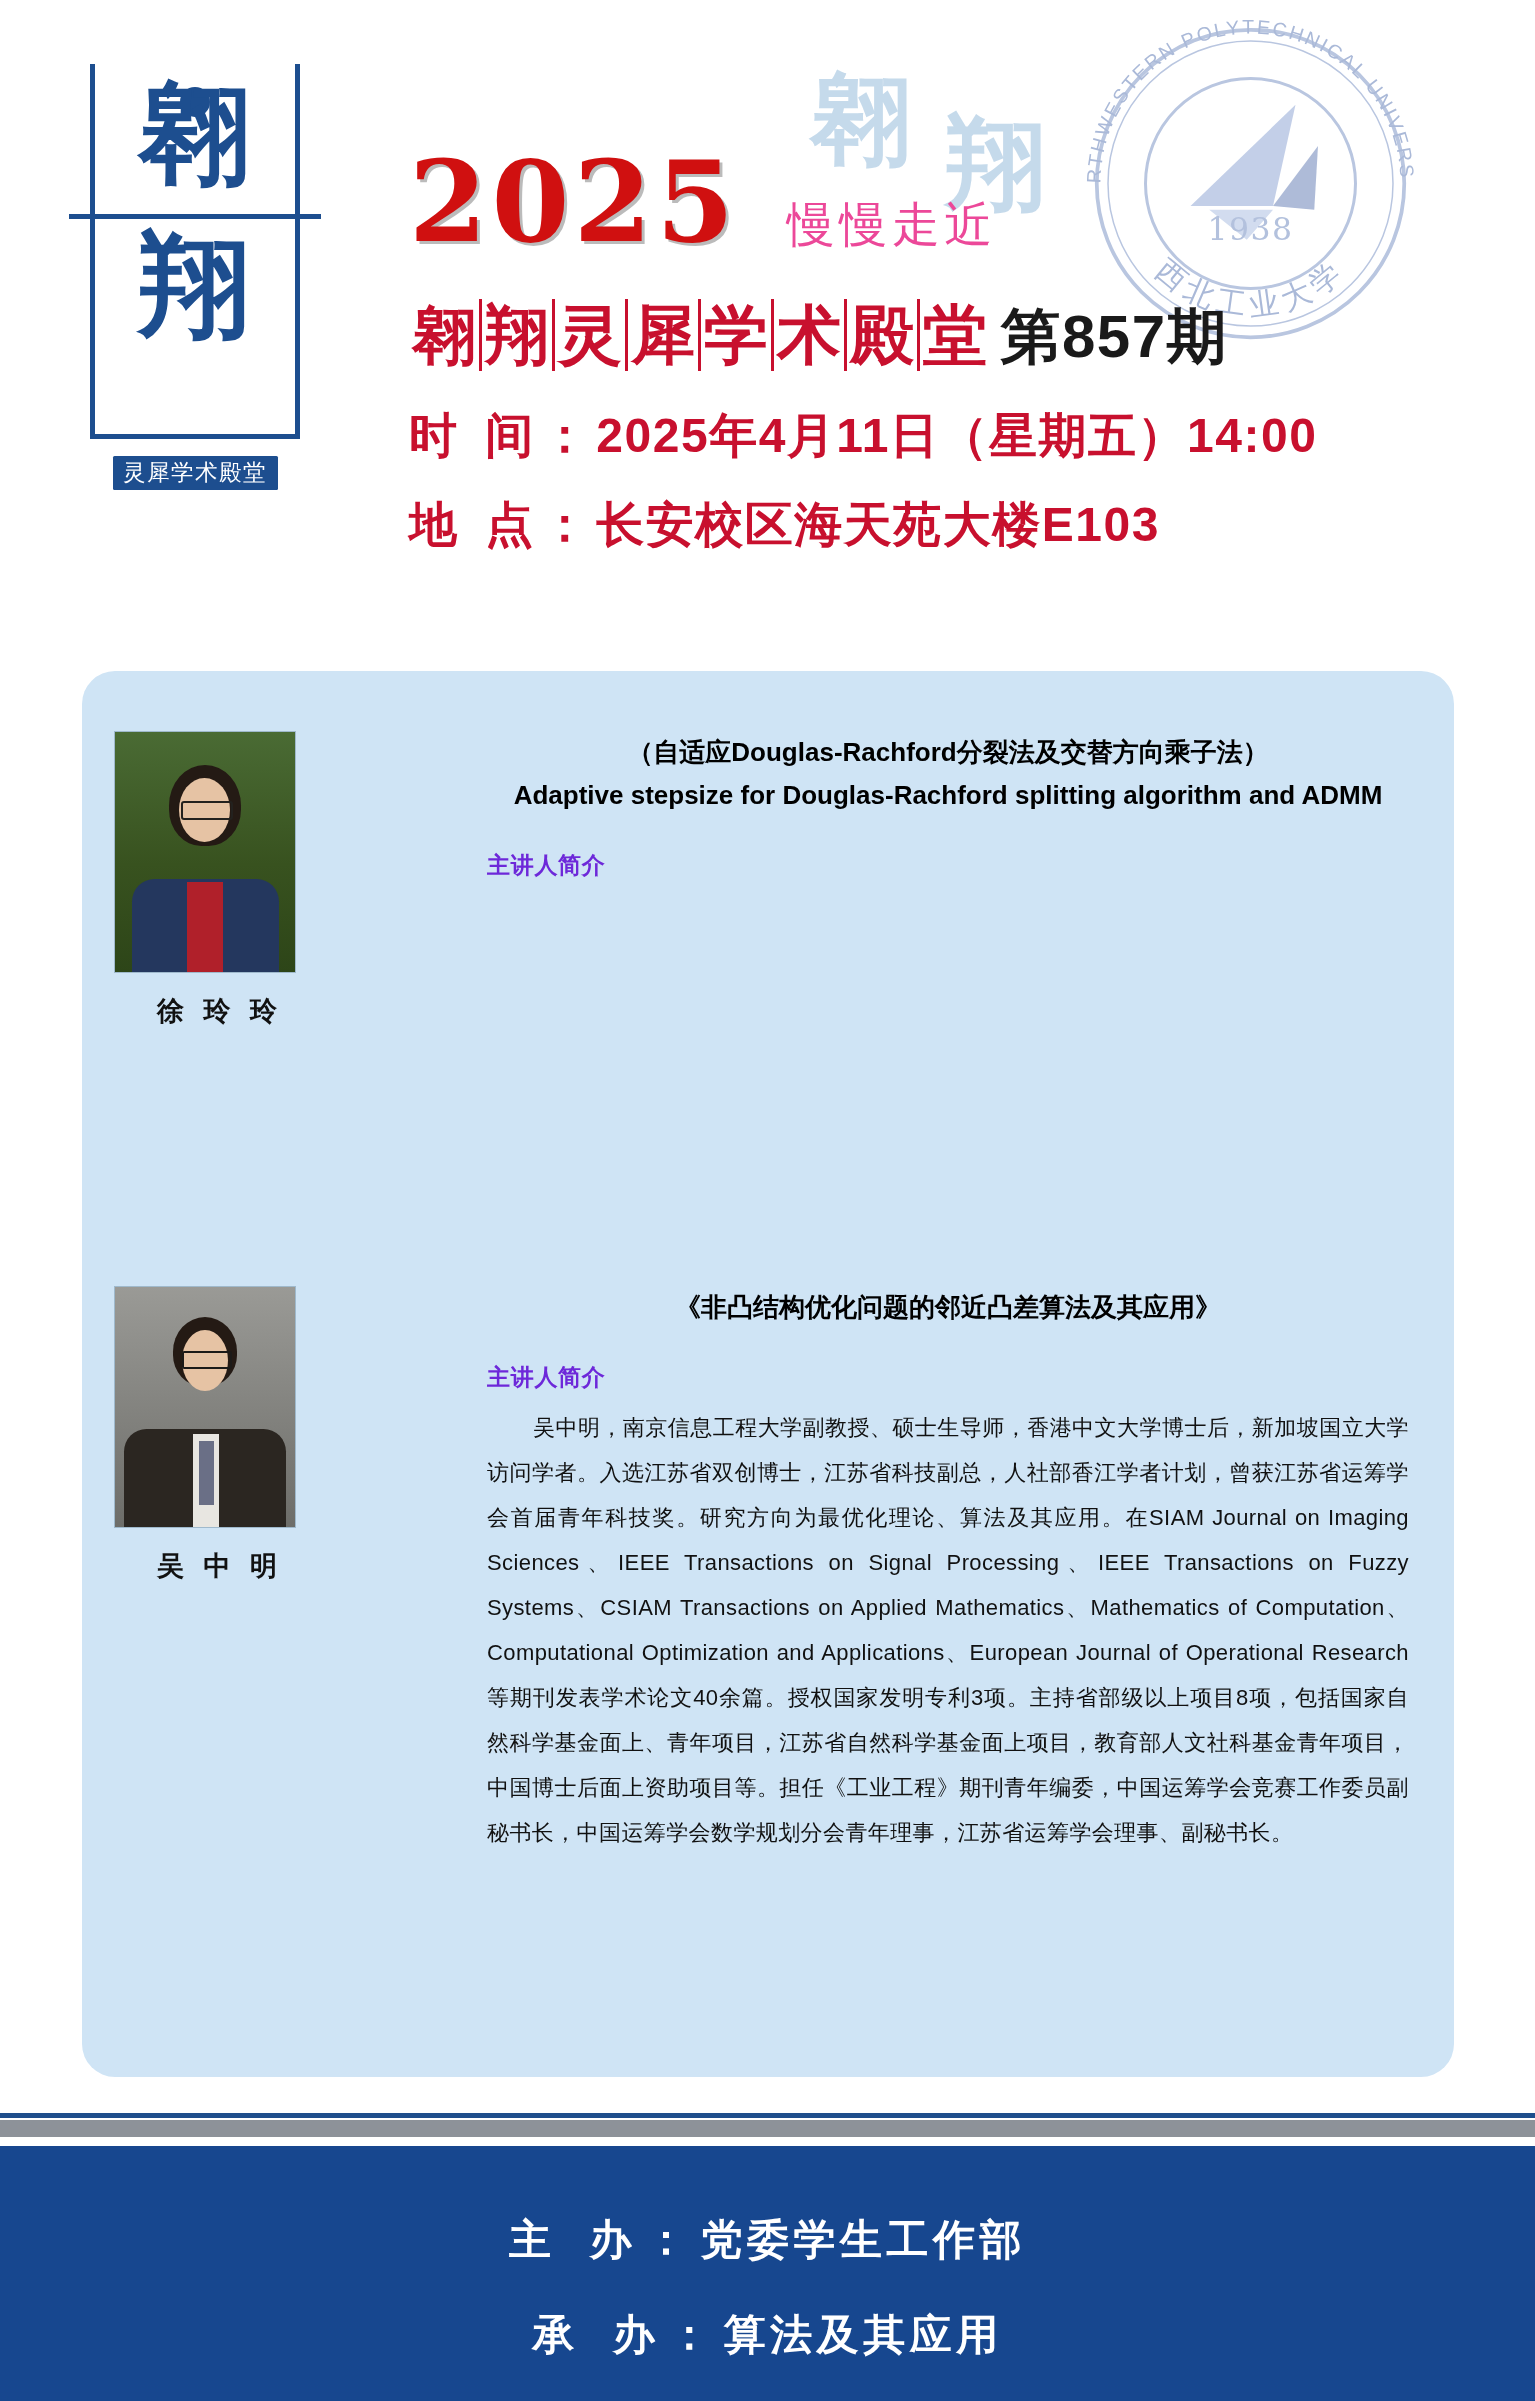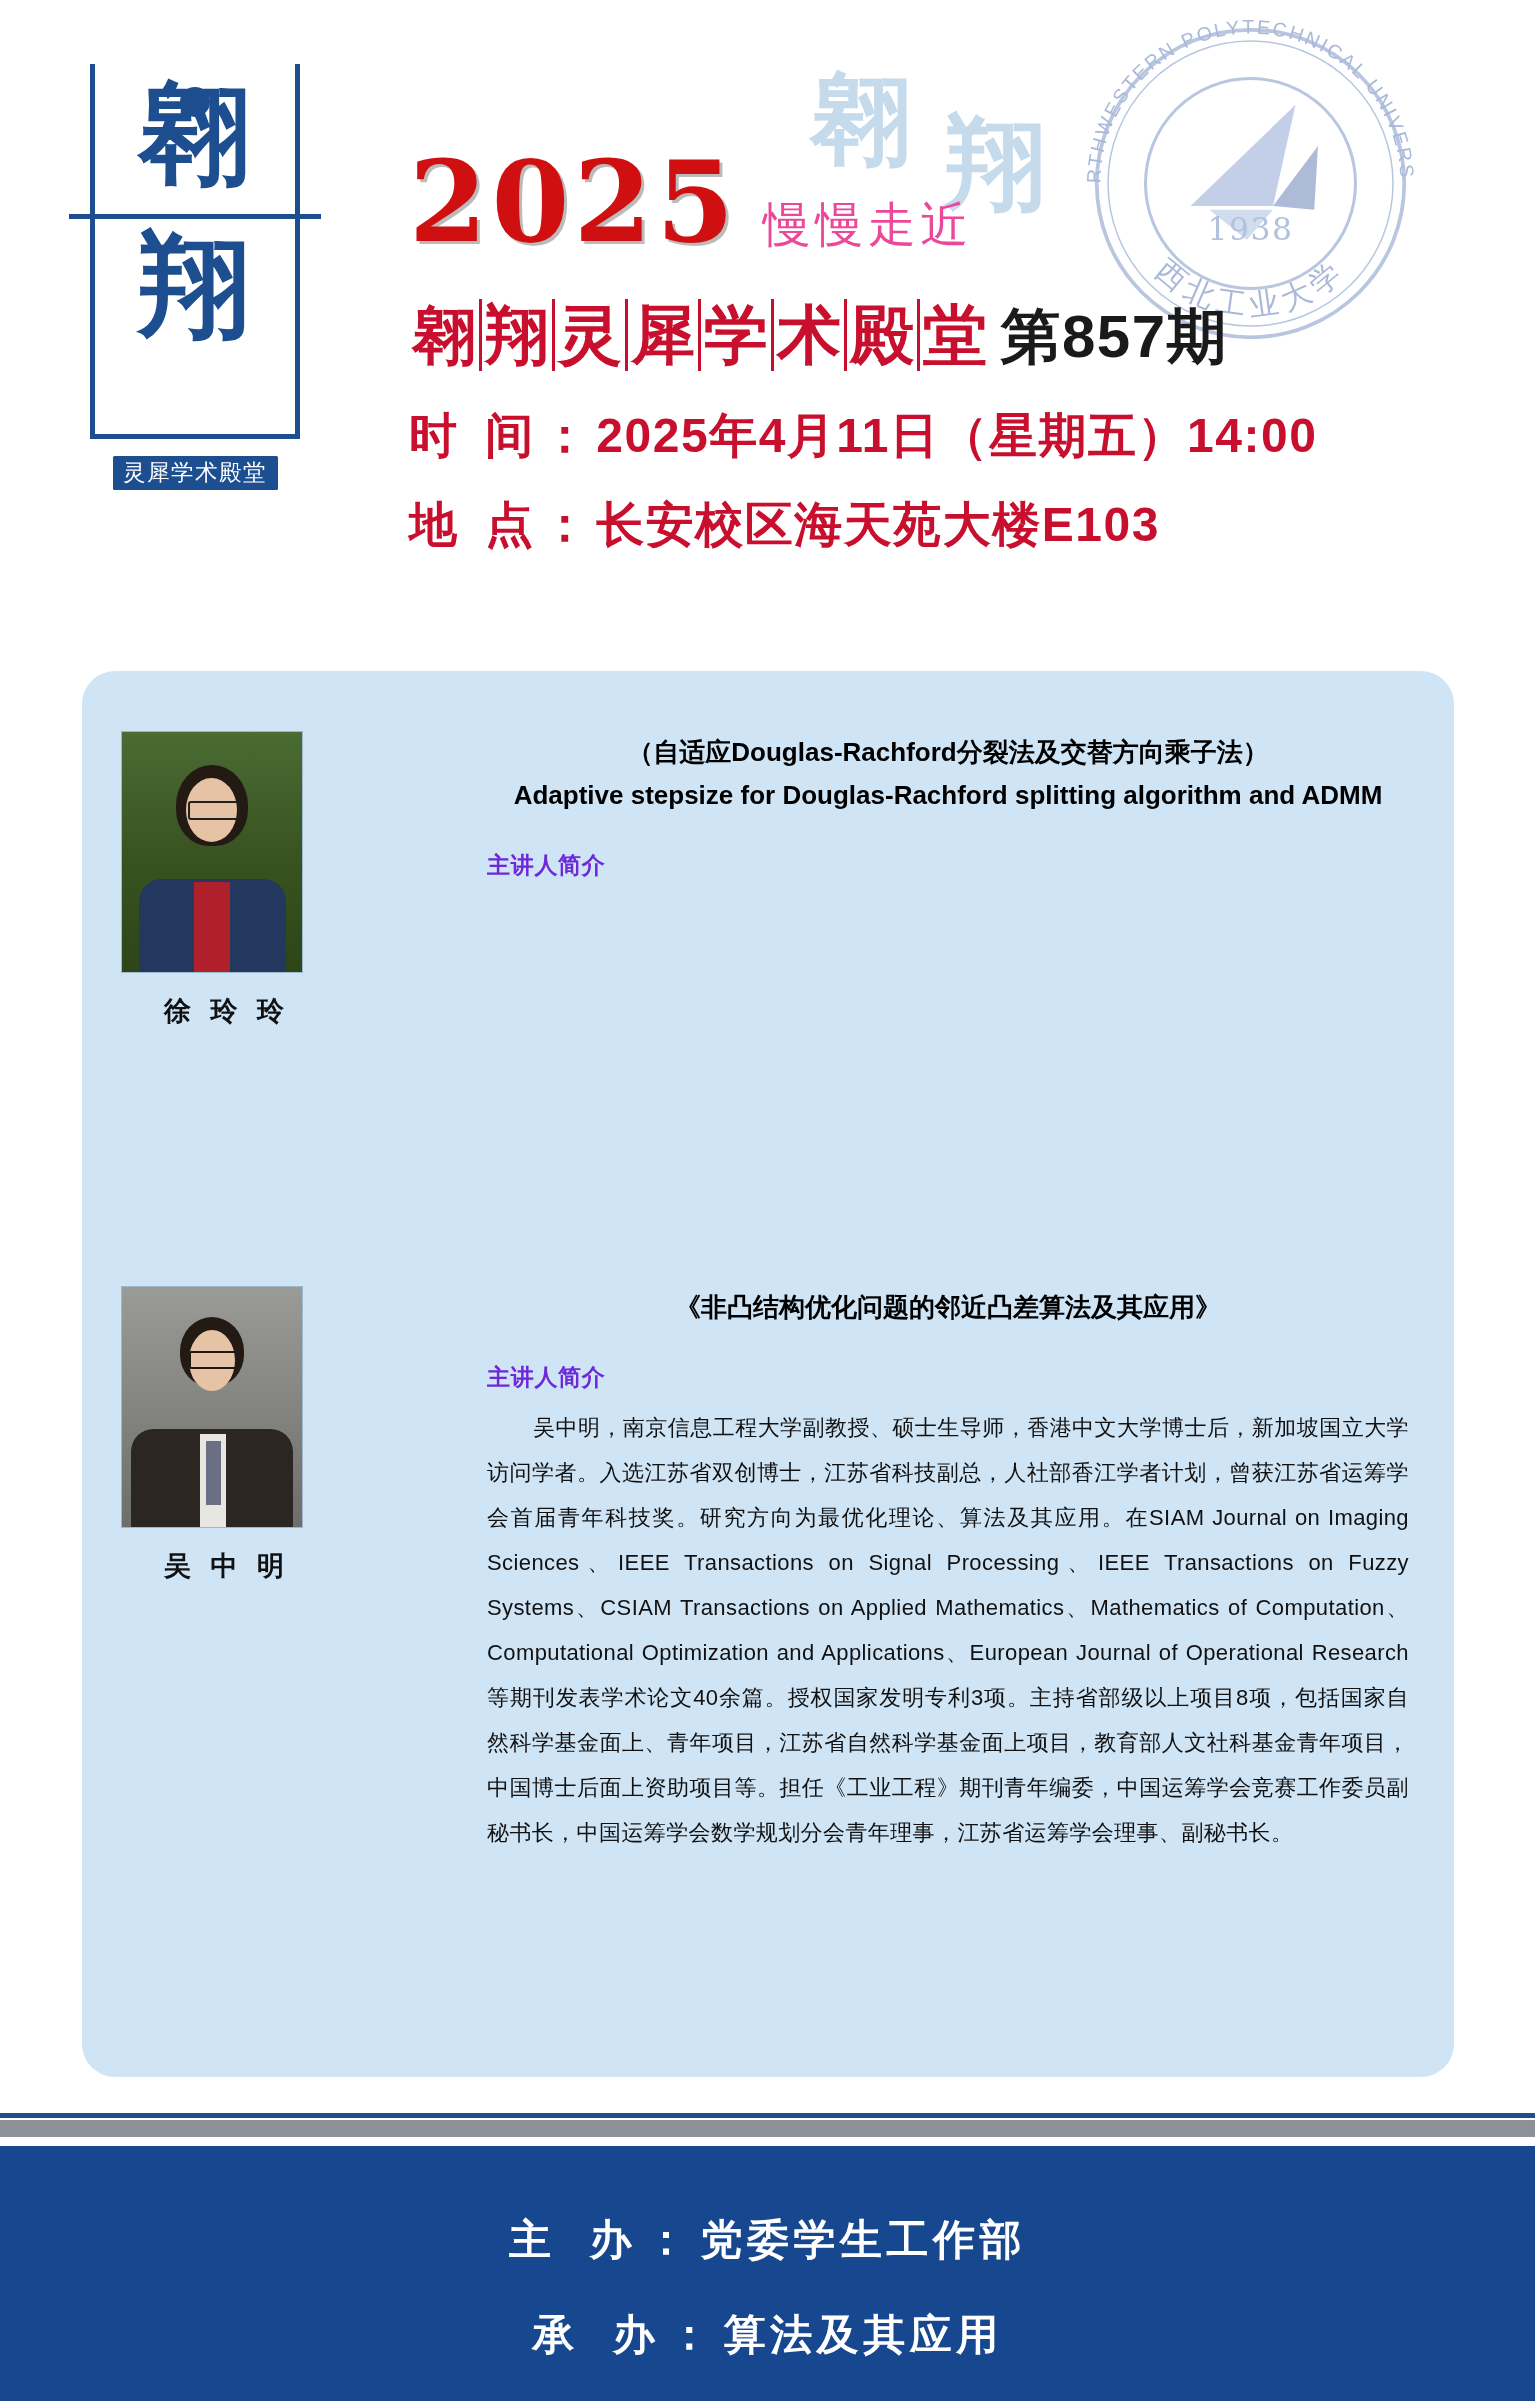--- a/index.html
+++ b/index.html
@@ -112,21 +112,21 @@
   
   .title-group {
     position: absolute;
     left: 409px;
     top: 146px;
     width: 975px;
   }
   .year-row {
     display: flex;
     align-items: baseline;
-    gap: 24px;
+    gap: 48px;
   }
   .year {
     font-family: "DejaVu Serif", "Liberation Serif", serif;
     font-size: 112px;
     font-weight: bold;
     color: #d01010;
     letter-spacing: 4.5px;
     line-height: 112px;
     text-shadow: 3px 3px 0 rgba(60,60,60,.35);
   }
@@ -185,21 +185,21 @@
 
   .block {
     position: absolute;
     width: 1372px;
   }
   .block.one { top: 60px; }
   .block.two { top: 615px; }
 
   .portrait {
     position: absolute;
-    left: 39px;
+    left: 32px;
     width: 212px;
   }
   .portrait .ph {
     width: 180px;
     height: 240px;
     border: 1.5px solid #9fb9cc;
     background: #6c7f55;
     position: relative;
     overflow: hidden;
   }

